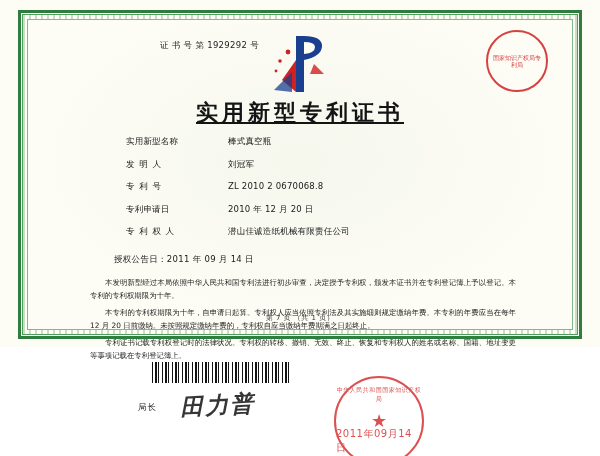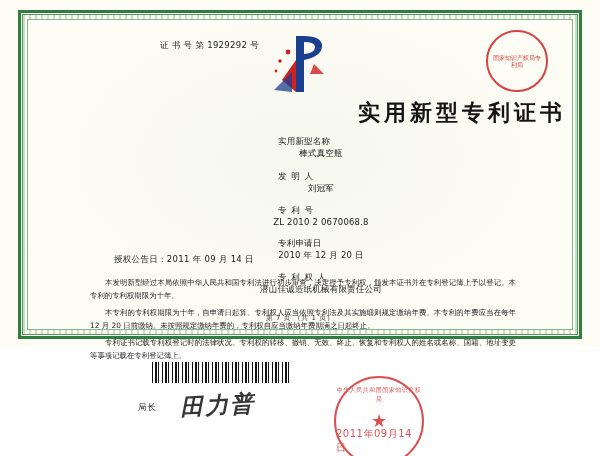--- a/index.html
+++ b/index.html
@@ -120,54 +120,55 @@
     padding: 5px;
     box-sizing: border-box;
     font-family: "DejaVu Sans", sans-serif;
   }
 
   .title {
     position: absolute;
     left: 0;
     right: 0;
     top: 74px;
-    text-align: right;
+    text-align: center;
     font-family: "DejaVu Serif", serif;
     font-size: 22px;
     font-weight: bold;
     color: #141414;
     letter-spacing: 4px;
+    text-decoration: underline;
   }
 
   
   .fields {
     position: absolute;
     left: 92px;
     right: 50px;
     top: 112px;
   }
   .field-row {
     display: flex;
-    align-items: center;
+    align-items: flex-start;
     font-size: 8.5px;
     color: #1a1a1a;
     margin-bottom: 10.5px;
     white-space: nowrap;
-    flex-direction: column;
   }
   .field-label {
     width: 86px;
     flex: none;
     letter-spacing: 1px;
   }
   .field-label.wide {
     letter-spacing: 0.2px;
   }
   .field-value {
     letter-spacing: 0.2px;
+    margin-left: 16px;
   }
 
   .grant-row {
     position: absolute;
     left: 80px;
     top: 230px;
     font-size: 8.5px;
     color: #1a1a1a;
     white-space: nowrap;
     letter-spacing: 0.3px;

